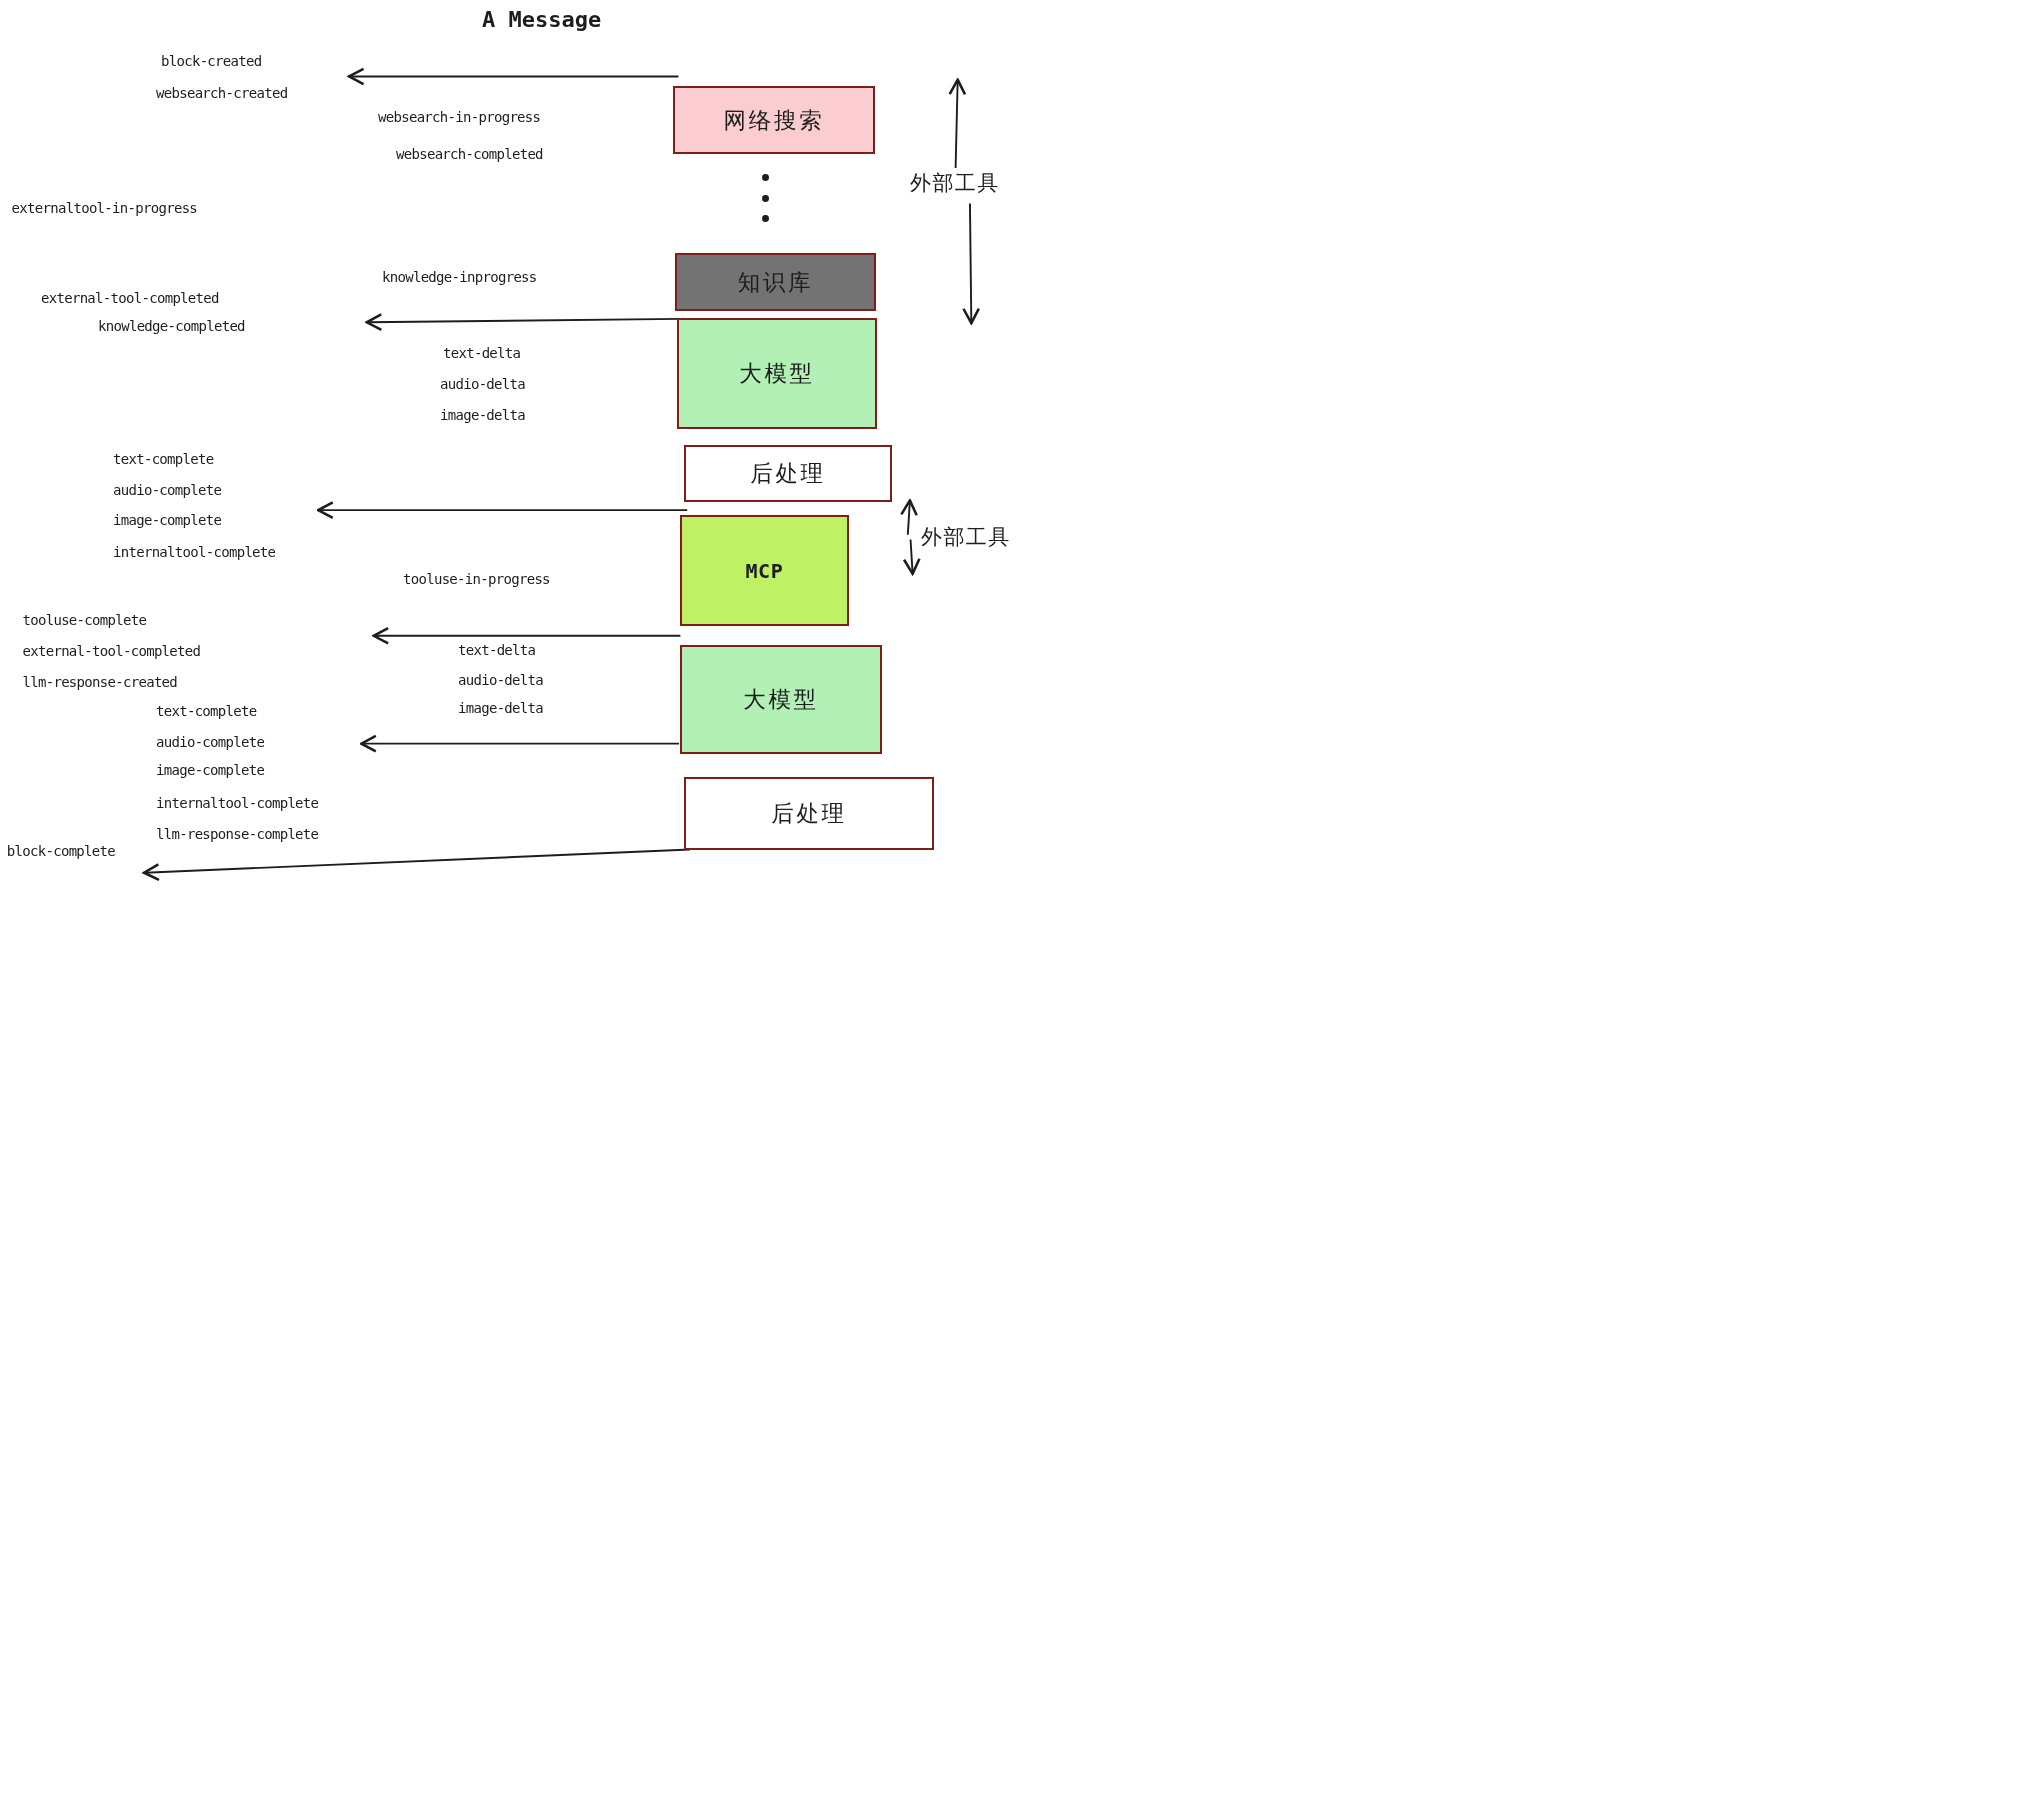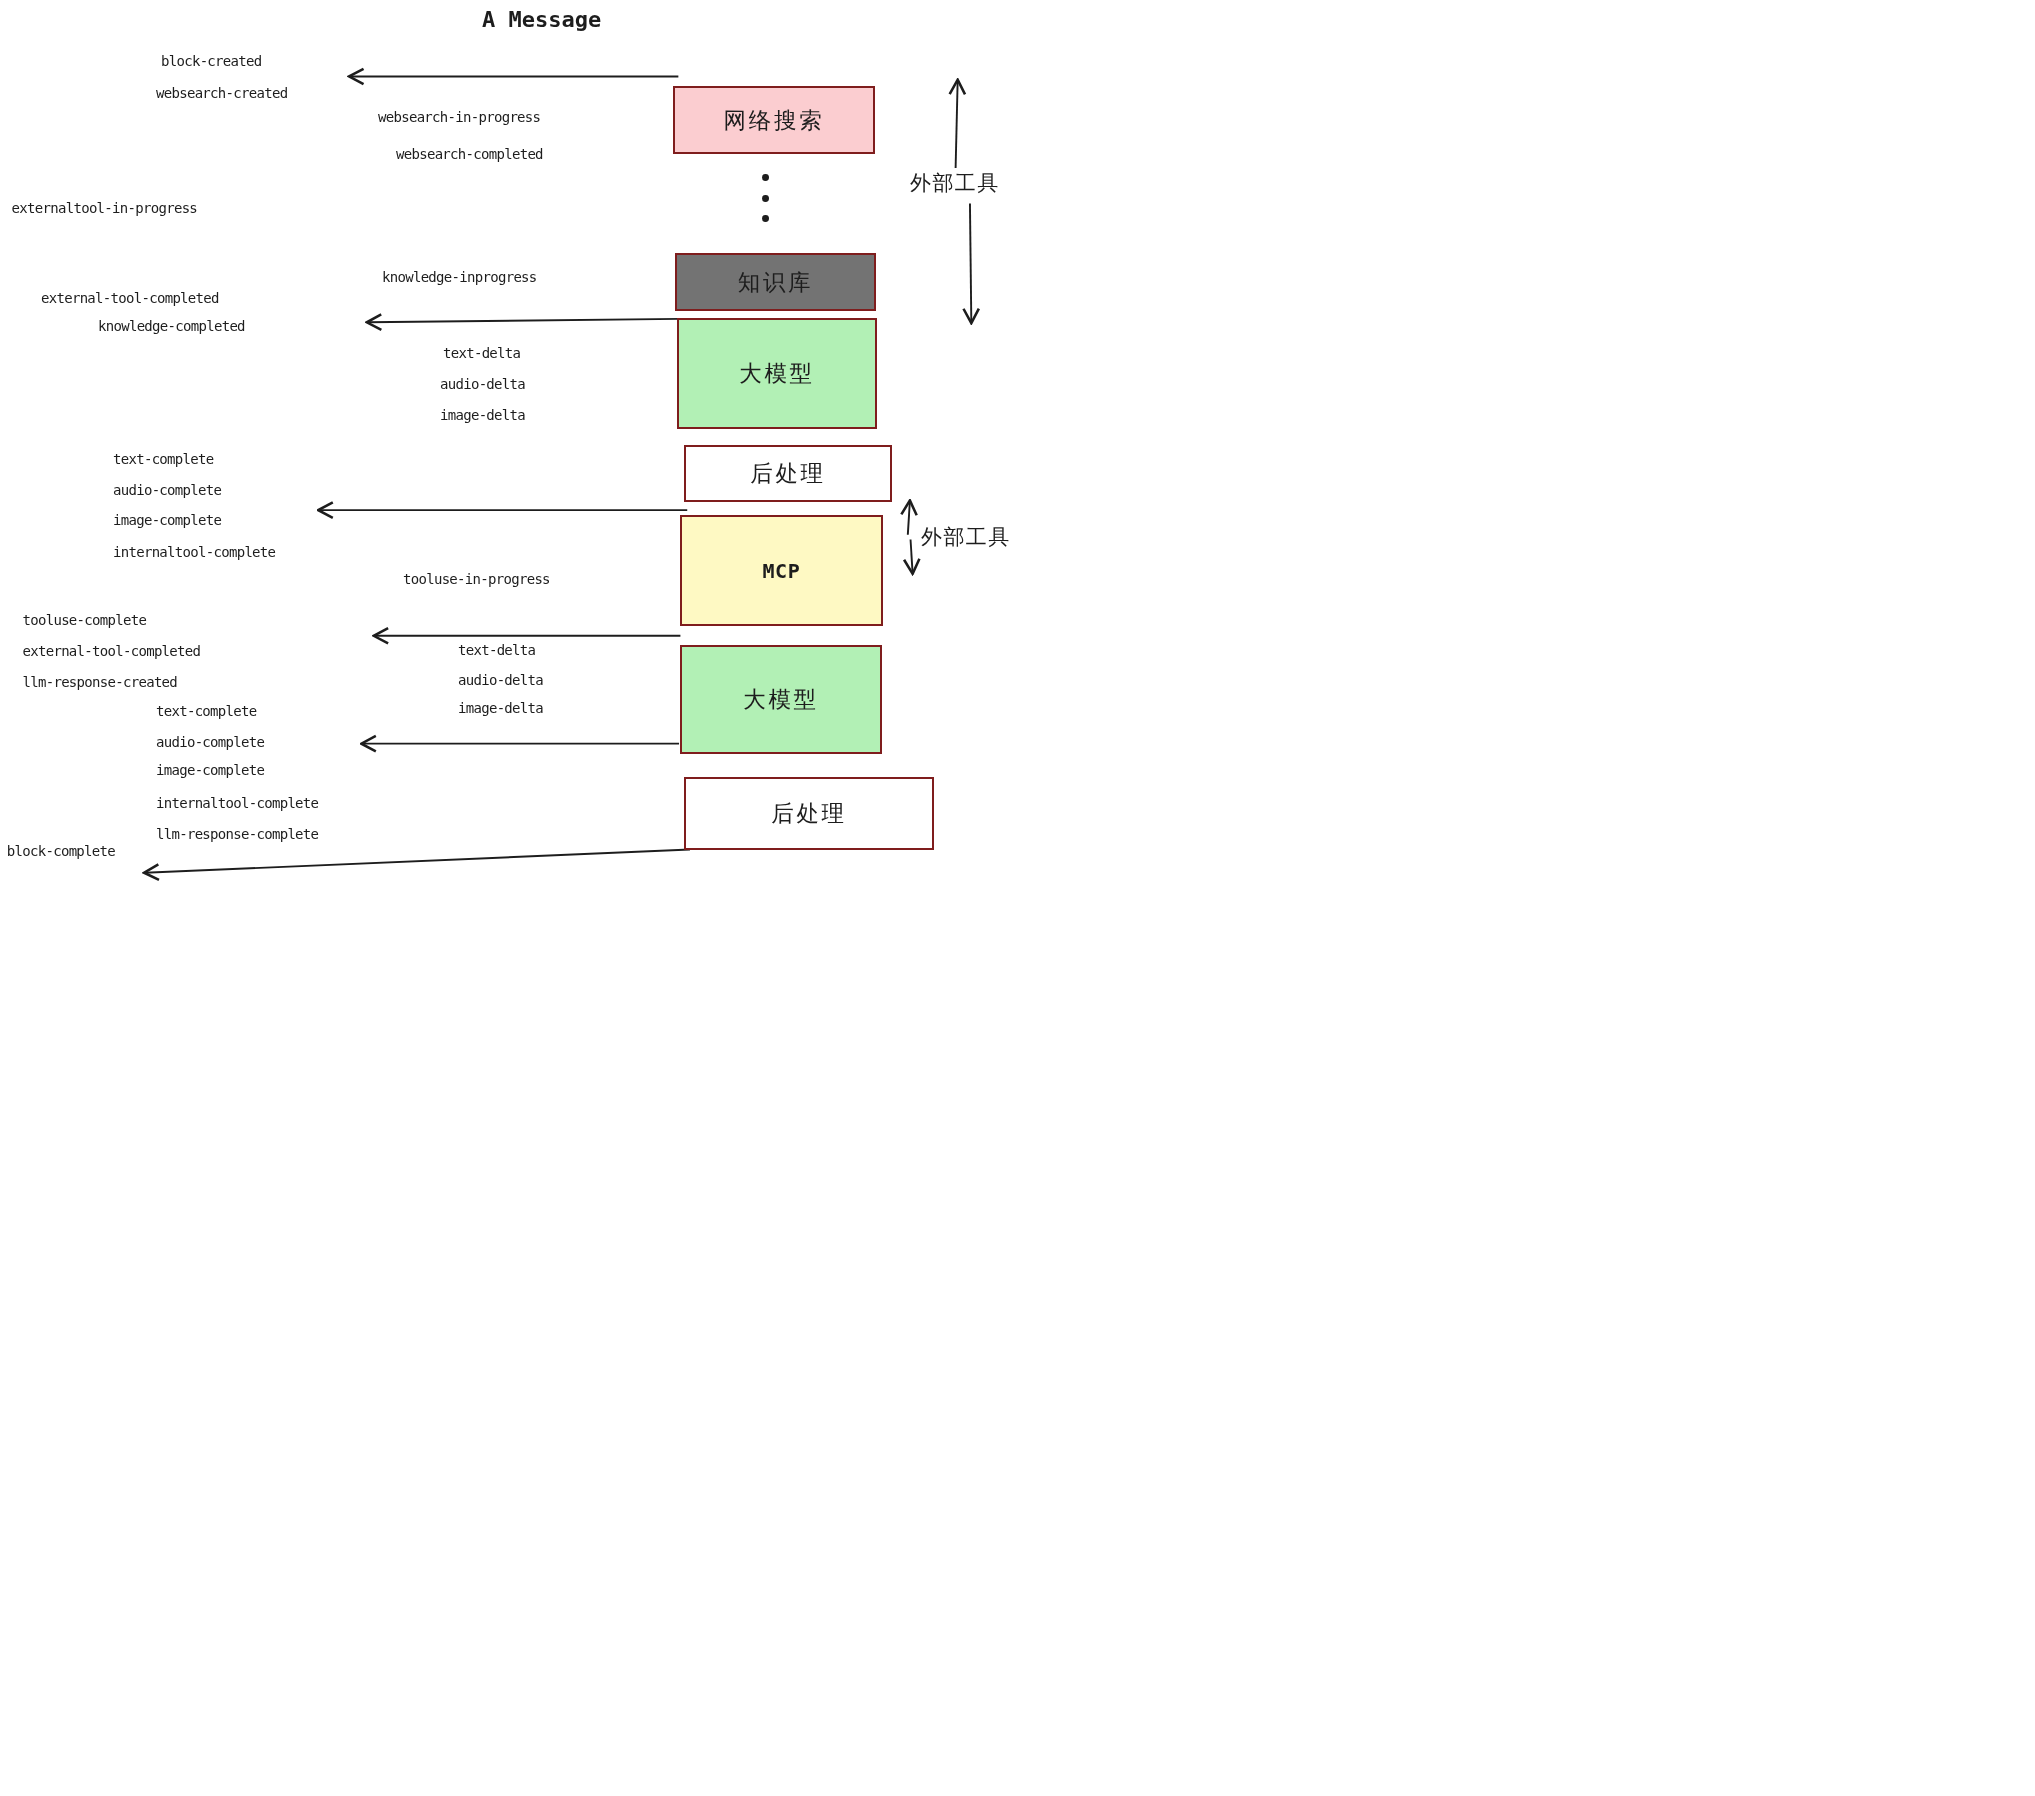--- a/index.html
+++ b/index.html
@@ -127,21 +127,21 @@
   </div>
 
   <div class="box" style="left: 677px; top: 318px; width: 200px; height: 111px; background: rgb(178, 240, 181);">
     <span>大模型</span>
   </div>
 
   <div class="box" style="left: 684px; top: 445px; width: 208px; height: 57px; background: rgb(255, 255, 255);">
     <span>后处理</span>
   </div>
 
-  <div class="box" style="left: 680px; top: 515px; width: 203px; height: 111px; background: #fef9c3;">
+  <div class="box" style="left: 680px; top: 515px; width: 169px; height: 111px; background: #bef264;">
     <span class="mono">MCP</span>
   </div>
 
   <div class="box" style="left: 680px; top: 645px; width: 202px; height: 109px; background: rgb(178, 240, 181);">
     <span>大模型</span>
   </div>
 
   <div class="box" style="left: 684px; top: 777px; width: 250px; height: 73px; background: rgb(255, 255, 255);">
     <span>后处理</span>
   </div>

